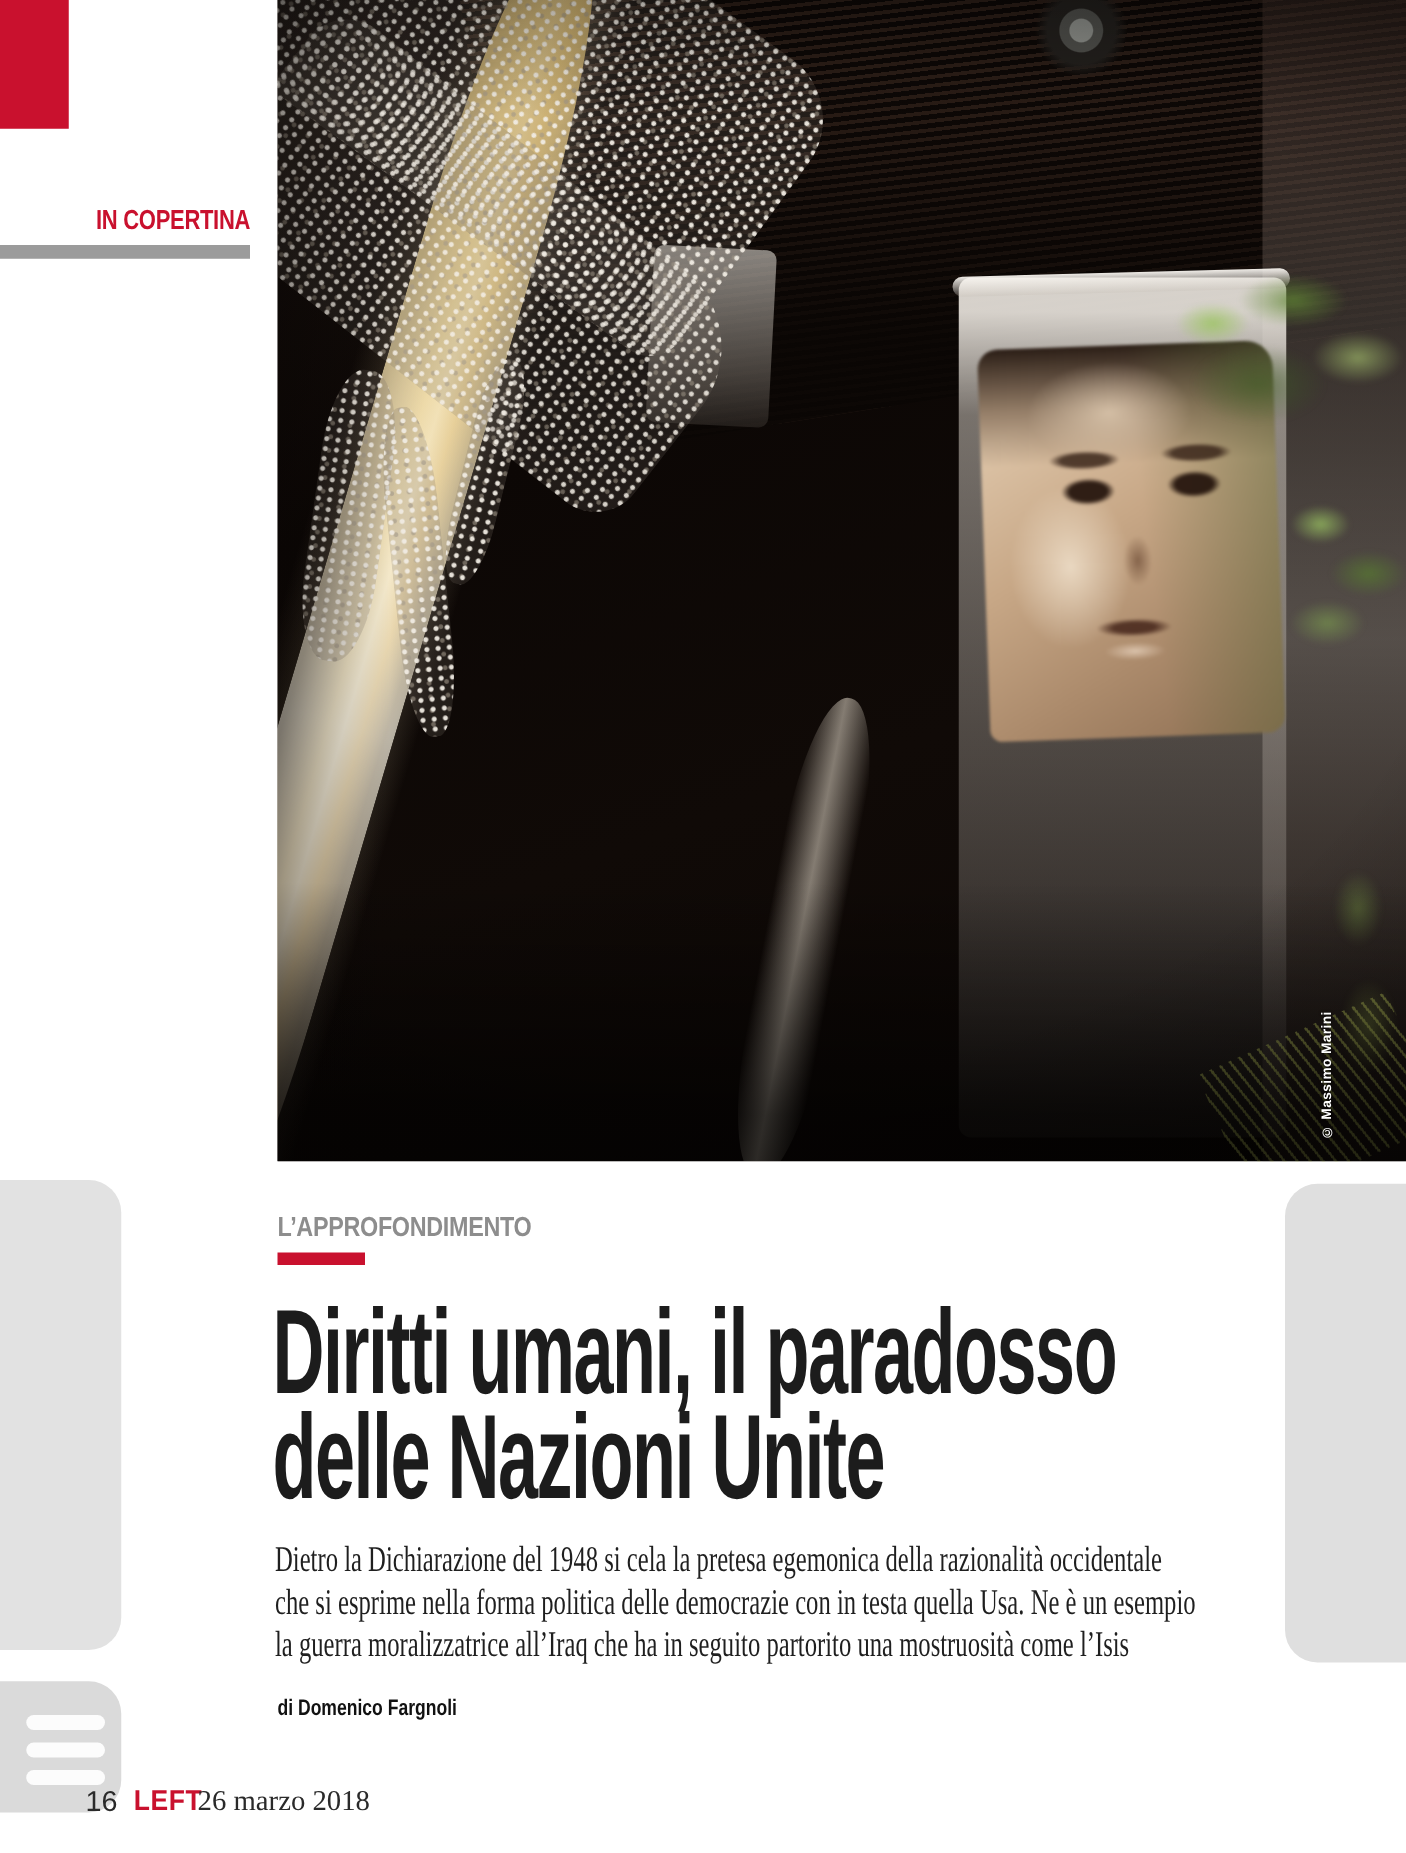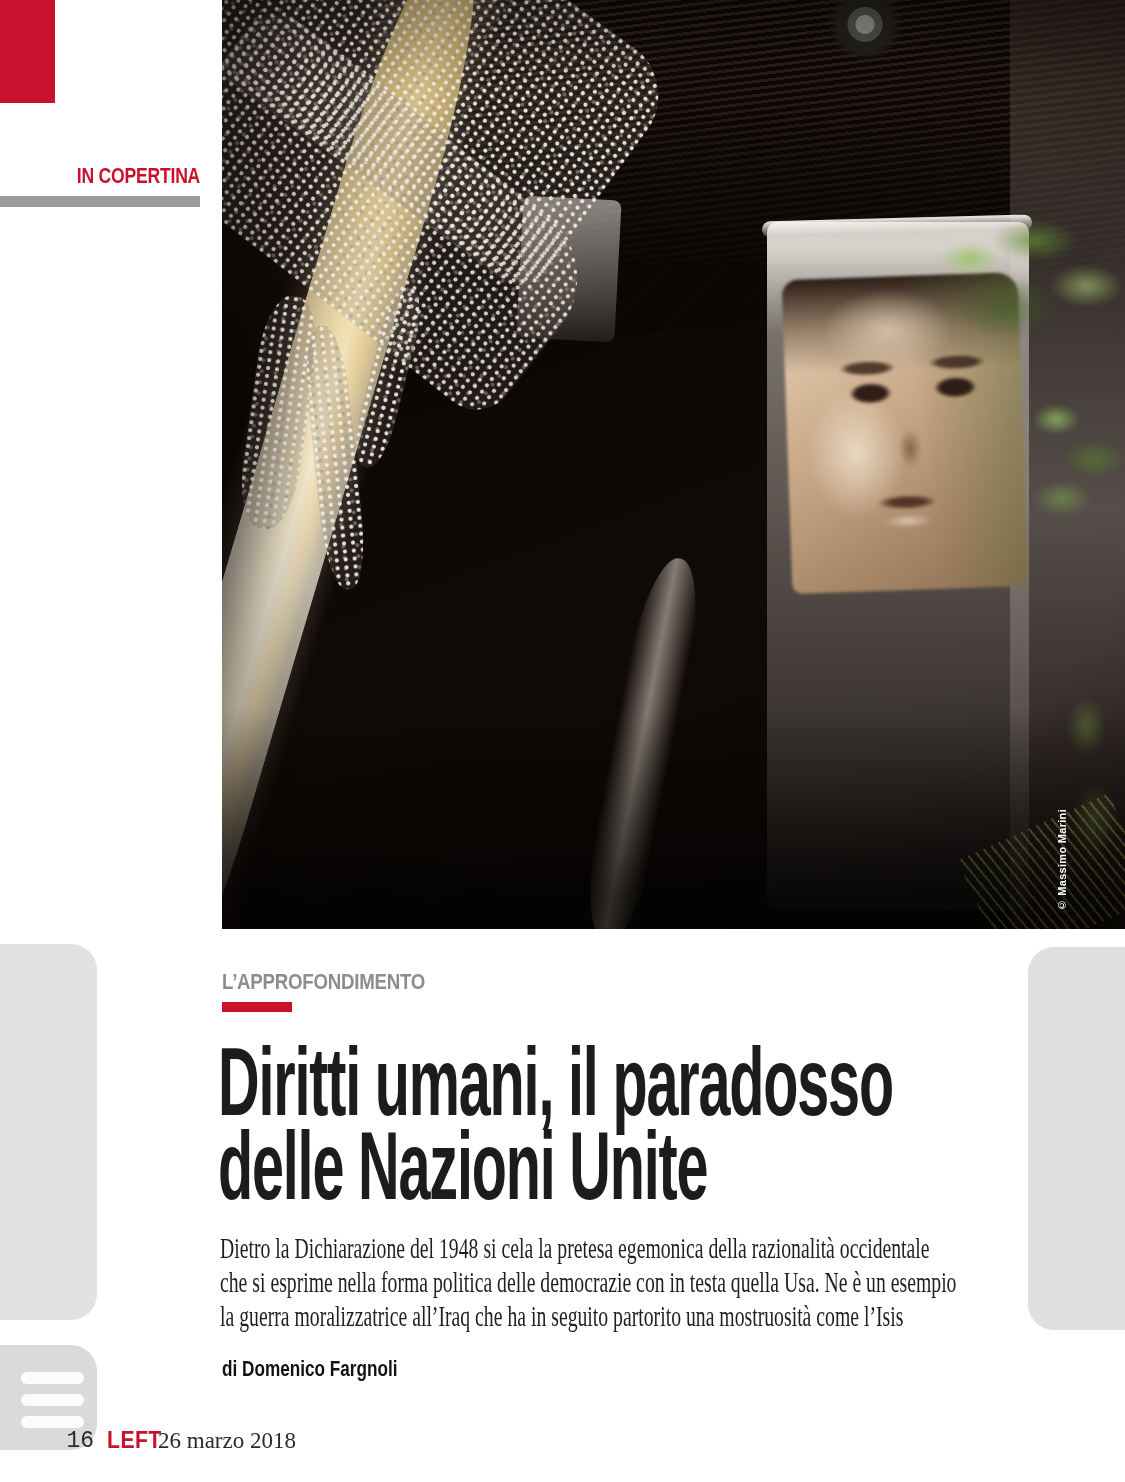--- a/index.html
+++ b/index.html
@@ -103,25 +103,25 @@
   
   .section-label{left:222px;top:969px;color:#8d8d8d;font-weight:bold;font-size:22px;text-decoration:underline;}
   .section-inner{display:inline-block;transform:scaleX(.85);transform-origin:left top;white-space:nowrap;letter-spacing:-.3px;}
   .section-bar{left:222px;top:1002px;width:70px;height:10px;background:#c9112e;}
   .headline{left:218px;top:1040px;color:#1c1c1c;font-weight:bold;font-size:96px;line-height:84px;
       transform:scaleX(.60);transform-origin:left top;letter-spacing:-2px;}
   .headline div{white-space:nowrap;}
   .deck{left:220px;top:1231px;font-family:"Liberation Serif",serif;color:#1f1f1f;font-size:29px;line-height:34px;
       transform:scaleX(.68);transform-origin:left top;}
   .deck div{white-space:nowrap;}
-  .byline{left:222px;top:1356px;color:#111;font-weight:bold;font-size:22px;}
+  .byline{left:222px;top:1356px;color:#111;font-weight:bold;font-size:18px;}
   .byline-inner{display:inline-block;transform:scaleX(.78);transform-origin:left top;white-space:nowrap;}
 
   
-  .footer-page{left:60px;top:1428px;width:34px;text-align:right;font-family:Liberation Mono, monospace;font-size:23px;color:#2a2a2a;}
+  .footer-page{left:60px;top:1428px;width:34px;text-align:right;font-family:Liberation Sans, sans-serif;font-size:23px;color:#2a2a2a;}
   .footer-logo{left:107px;top:1427px;color:#c9112e;font-weight:bold;font-size:23px;letter-spacing:.5px;
       transform:scaleX(.92);transform-origin:left top;}
   .footer-date{left:158px;top:1428px;font-family:"Liberation Serif",serif;font-size:23px;color:#2a2a2a;}
 </style>
 </head>
 <body>
 
 <div class="page">
 
   <div class="abs corner-block"></div>

